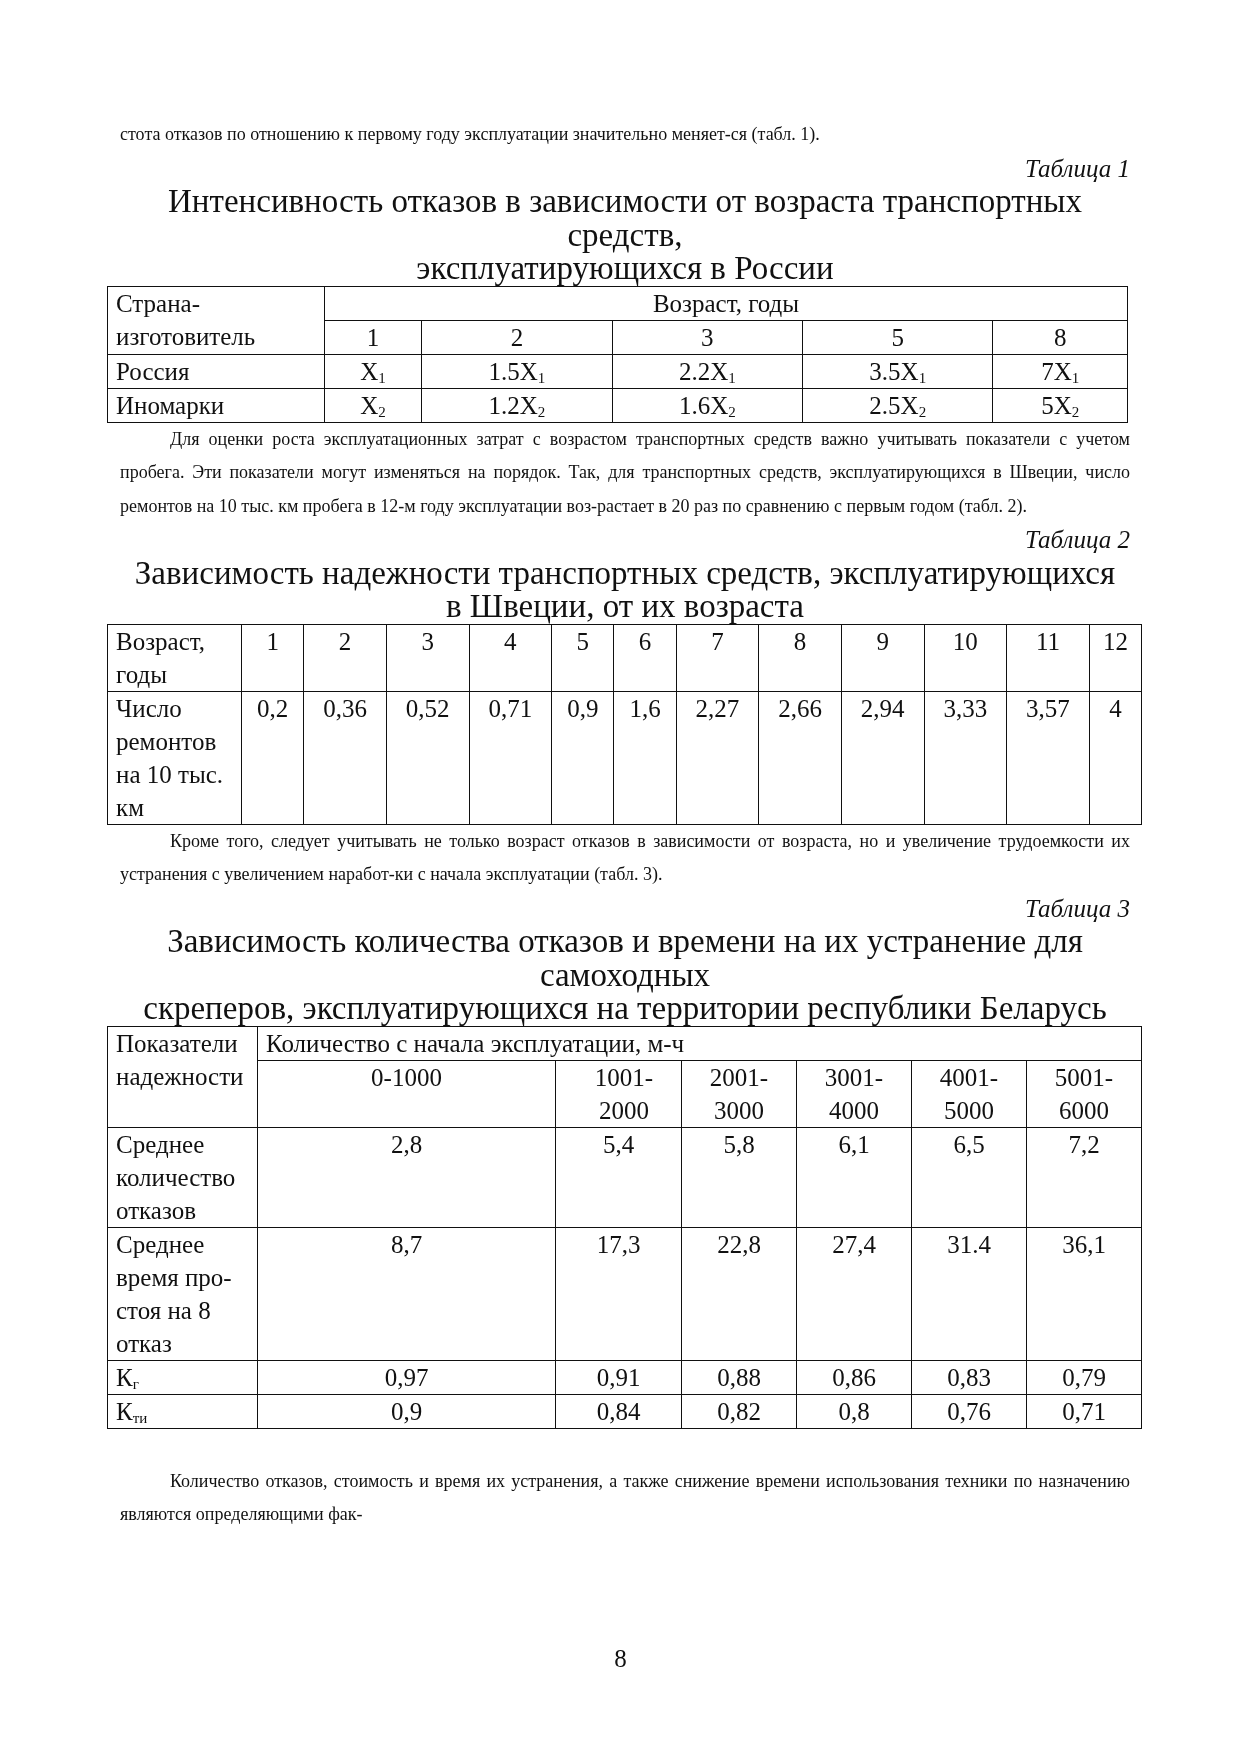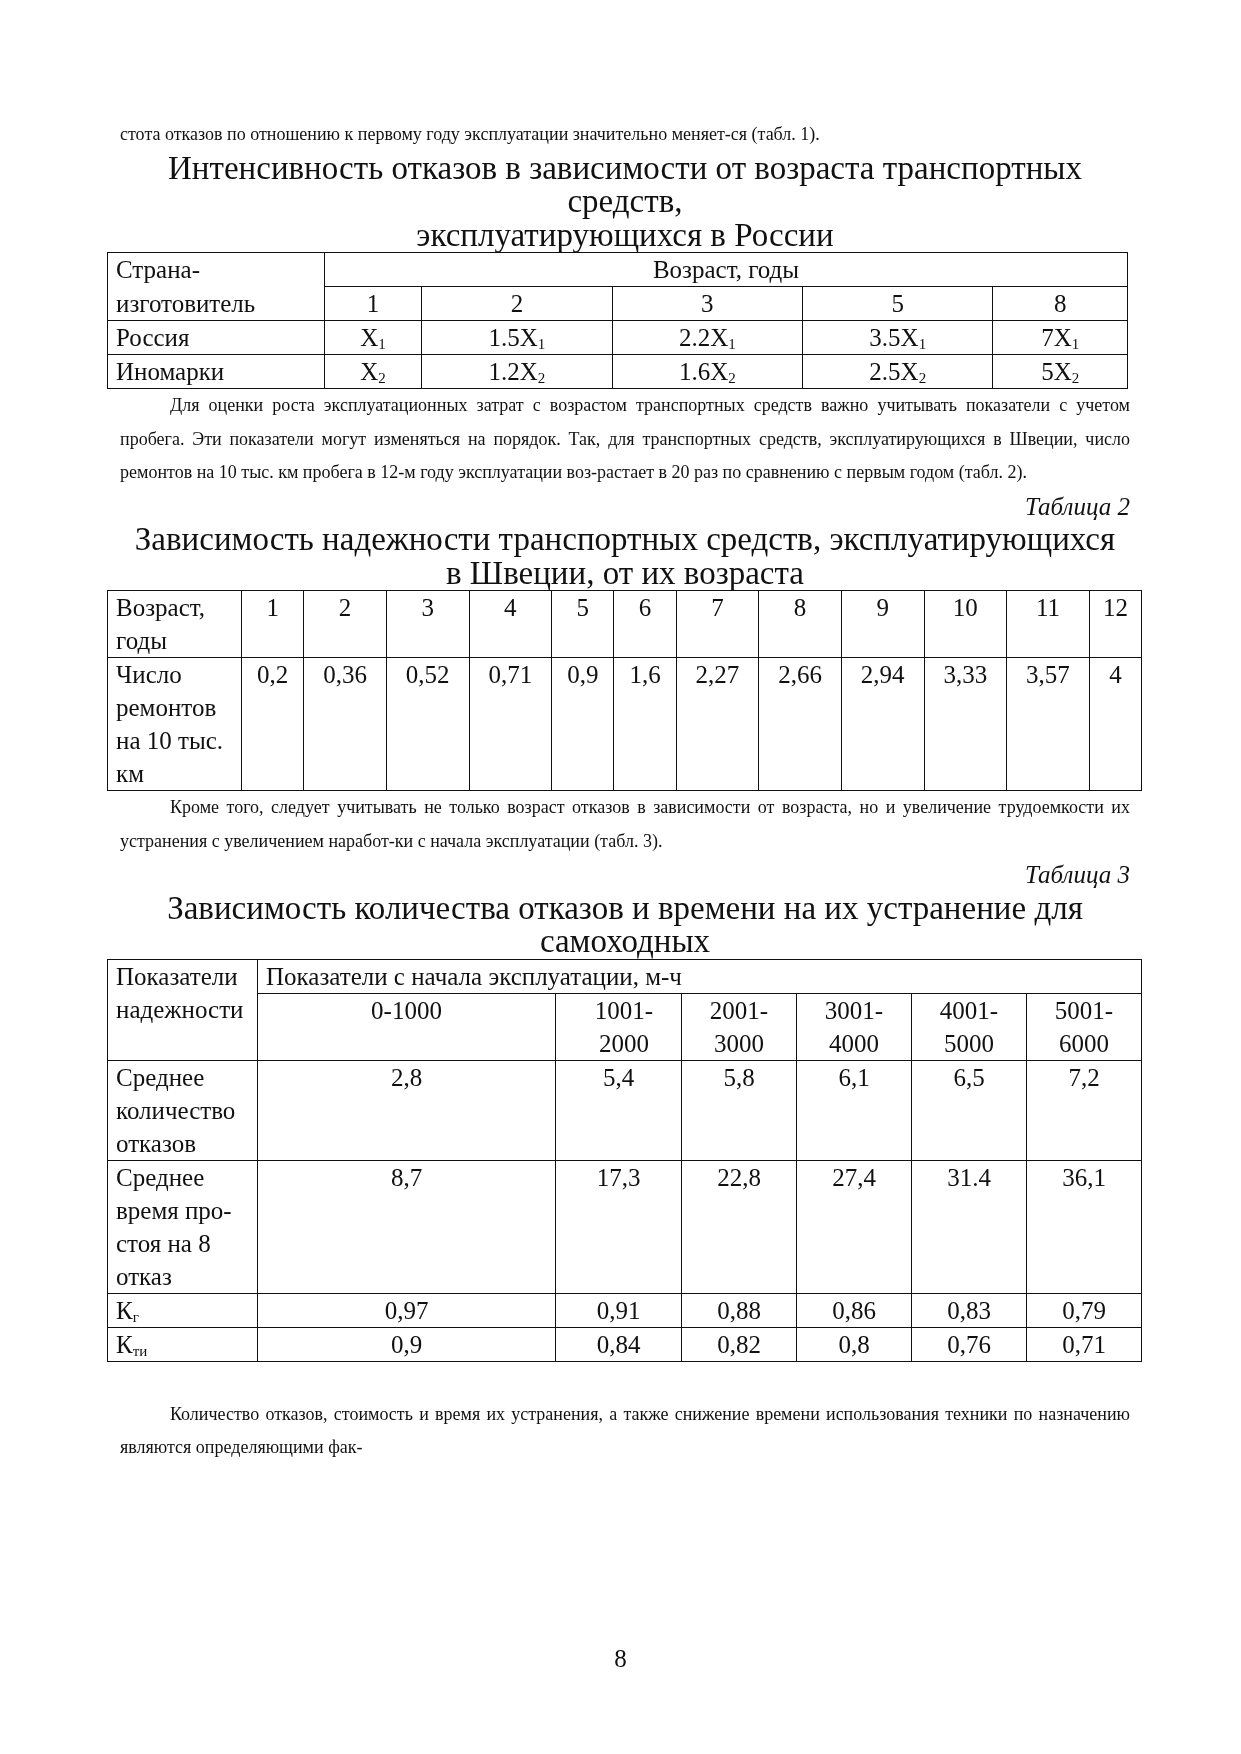--- a/index.html
+++ b/index.html
@@ -24,20 +24,21 @@
   .spacer { height: 36px; }
   .pagenum { position: absolute; top: 1645px; left: 0; width: 1241px; text-align: center; font-size: 25px; }
 </style>
 </head>
 <body>
 
 <div class="page">
 
   <p>стота отказов по отношению к первому году эксплуатации значительно меняет-ся (табл. 1).</p>
 
+  <div class="tlabel">Таблица 1</div>
   <div class="tcaption">Интенсивность отказов в зависимости от возраста транспортных средств,</div>
   <div class="tcaption">эксплуатирующихся в России</div>
 
   <table id="t1">
     <tbody>
         <tr>
       <td class="l" style="width: 205px; border-bottom: none;">
         <span>Страна-</span>
       </td>
       <td class="c" colspan="5">Возраст, годы</td>
@@ -107,26 +108,27 @@
       <td class="c">3,57</td>
       <td class="c">4</td>
     </tr>
   </tbody>
     </table>
 
   <p class="indent">Кроме того, следует учитывать не только возраст отказов в зависимости от возраста, но и увеличение трудоемкости их устранения с увеличением наработ-ки с начала эксплуатации (табл. 3).</p>
 
   <div class="tlabel">Таблица 3</div>
   <div class="tcaption">Зависимость количества отказов и времени на их устранение для самоходных</div>
+  <div class="tcaption">скреперов, эксплуатирующихся на территории республики Беларусь</div>
 
   <table id="t3">
     <tbody>
         <tr>
       <td class="l" rowspan="2" style="width:138px;">Показатели надежности</td>
-      <td class="l" colspan="6">Показатели с начала эксплуатации, м-ч</td>
+      <td class="l" colspan="6">Количество с начала эксплуатации, м-ч</td>
     </tr>
     <tr>
       <td class="c">0-1000</td>
       <td class="c" style="width:108px;padding-left:14px;">1001-2000</td>
       <td class="c" style="width:108px;">2001-3000</td>
       <td class="c" style="width:108px;">3001-4000</td>
       <td class="c" style="width:108px;">4001-5000</td>
       <td class="c" style="width:108px;">5001-6000</td>
     </tr>
     <tr>

